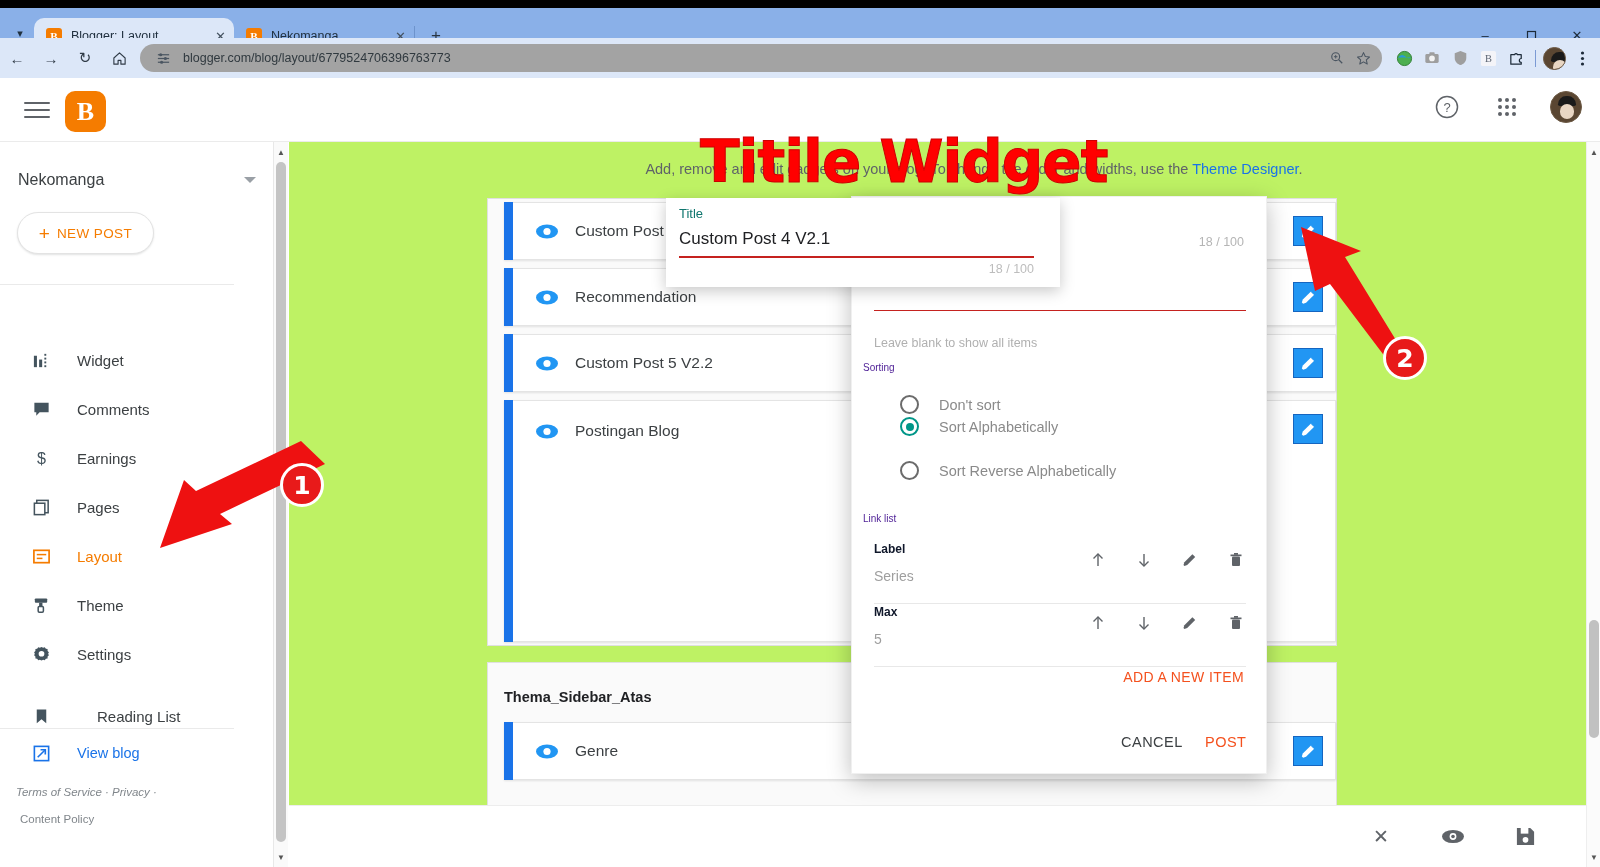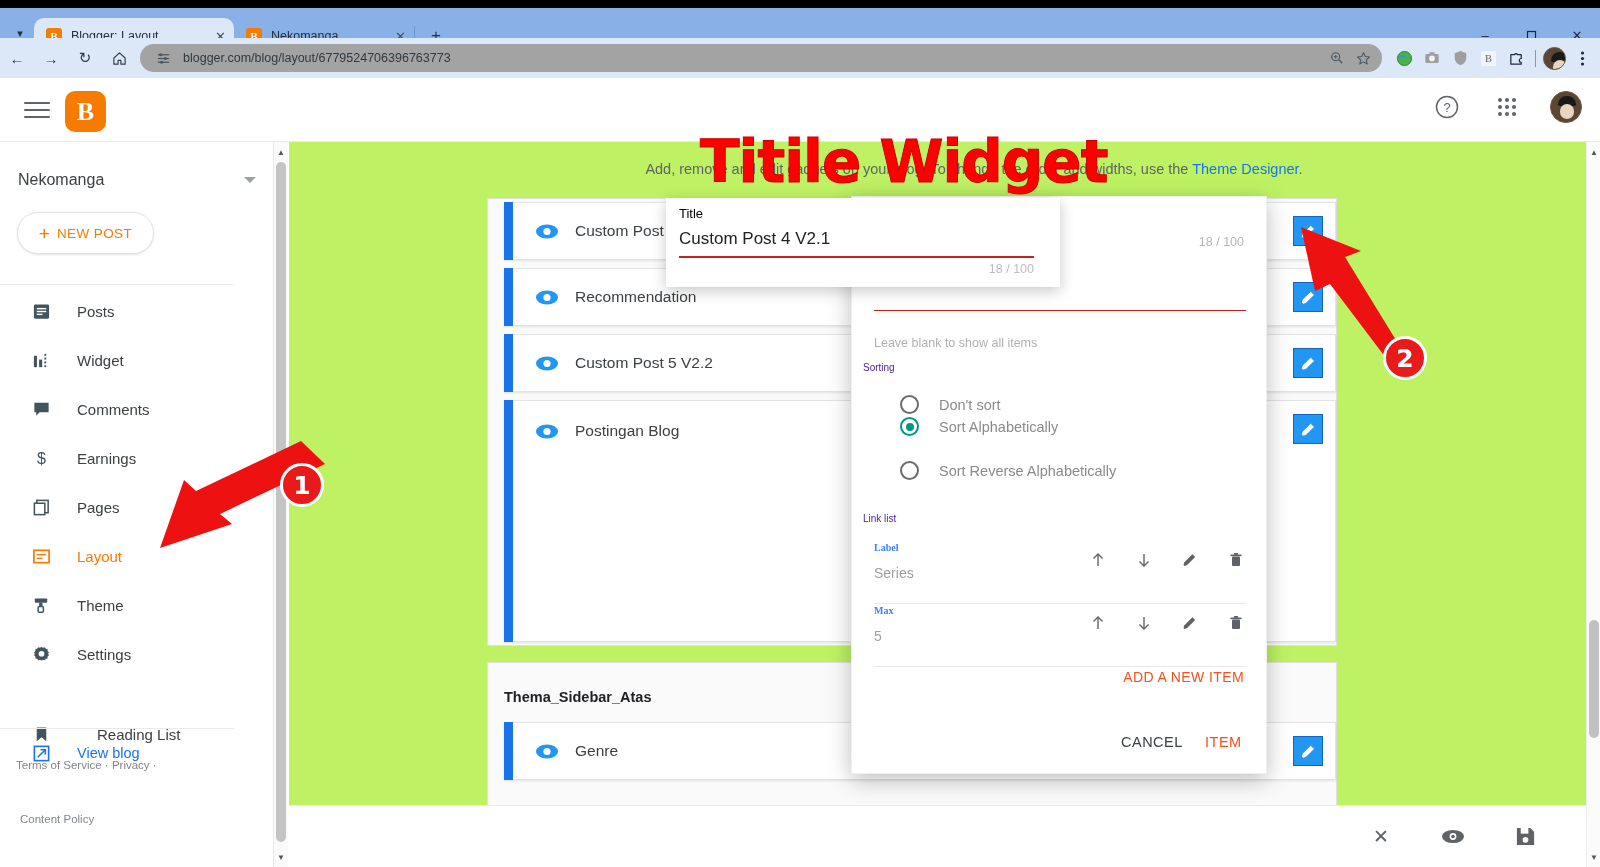--- a/index.html
+++ b/index.html
@@ -239,42 +239,42 @@
   .radio {
     width:19px; height:19px; border-radius:50%; border:2px solid #6b6b6b;
     flex:none; position:relative; background:#fff;
   }
   .radio.sel { border-color:#009688; }
   .radio.sel::after { content:""; position:absolute; left:3.5px; top:3.5px;
     width:8px; height:8px; border-radius:50%; background:#009688; }
   .radio-lbl { font-size:14.5px; color:#8a8a8a; }
 
   .ll-row { position:absolute; left:22px; width:372px; }
-  .ll-name { font-size:10px; color:#3b82f6; font-weight:bold;font-family:Liberation Serif, serif; }
+  .ll-name { font-size:12px; color:#0f172a; font-weight:bold; }
   .ll-val { font-size:14px; color:#9e9e9e; margin-top:12px; }
   .ll-acts { position:absolute; right:0; top:8px; display:flex; gap:26px; }
   .ll-act { width:20px; height:20px; display:flex; align-items:center;
     justify-content:center; color:#5f6368; font-size:17px; }
   .ll-sep { position:absolute; left:22px; width:372px; height:1px; background:#e8e8e8; }
   .addnew {
     position:absolute; right:22px; font-size:14px; color:#f4511e;
     letter-spacing:.4px;
   }
   .dlg-btn { position:absolute; font-size:14.5px; letter-spacing:.5px; }
   .dlg-btn.cancel { color:#3c4043; }
   .dlg-btn.save { color:#f4511e; }
 
   
   .tpop {
     position:absolute; left:666px; top:198px; width:394px; height:89px;
     background:#fff; box-shadow:0 4px 14px rgba(0,0,0,.22);
     z-index:40;
   }
   .tpop .tlabel { position:absolute; left:13px; top:8px;
-    font-size:13px; color:#000000; }
+    font-size:13px; color:#0f766e; }
   .tpop .tvalue { position:absolute; left:13px; top:31px;
     font-size:17px; color:#202124; }
   .tpop .tline { position:absolute; left:13px; top:58px; width:355px;
     height:1.5px; background:#c5221f; }
   .tpop .tcount { position:absolute; right:26px; top:64px;
     font-size:12.5px; color:#bdbdbd; }
 
   
   .botbar {
     position:absolute; left:289px; bottom:0; width:1311px; height:62px;
@@ -471,31 +471,20 @@
       <span class="caret-d"></span>
     </div>
 
     <div class="newpost">
       <span class="plus">+</span>
       <span class="lbl">NEW POST</span>
     </div>
 
     <div class="lnav-sep" style="top:142px;"></div>
 
-    <div class="navitem" style="top:147px;">
-      <span class="ico">
-        <svg width="19" height="19" viewBox="0 0 20 20">
-            <rect x="2" y="2.5" width="16" height="15" rx="1.5" fill="#44545e"></rect>
-            <line x1="5" y1="7" x2="15" y2="7" stroke="#fff" stroke-width="1.5"></line>
-            <line x1="5" y1="10" x2="15" y2="10" stroke="#fff" stroke-width="1.5"></line>
-            <line x1="5" y1="13" x2="11" y2="13" stroke="#fff" stroke-width="1.5"></line>
-          </svg>
-      </span>
-      <span class="txt">Posts</span>
-    </div>
 
     <div class="navitem" style="top:196px;">
       <span class="ico">
         <svg width="19" height="19" viewBox="0 0 20 20">
             <rect x="2" y="5" width="3.2" height="12" fill="#44545e"></rect>
             <rect x="7.5" y="9" width="3.2" height="8" fill="#44545e"></rect>
             <rect x="13" y="3" width="2" height="2" fill="#44545e"></rect>
             <rect x="13" y="7" width="2" height="2" fill="#44545e"></rect>
             <rect x="13" y="11" width="2" height="2" fill="#44545e"></rect>
             <rect x="13" y="15" width="2" height="2" fill="#44545e"></rect>
@@ -557,21 +546,21 @@
     <div class="navitem" style="top:490px;">
       <span class="ico">
         <svg width="19" height="19" viewBox="0 0 20 20">
             <path d="M10 2.2 L11.7 3 L13.4 2.4 L14.6 4 L16.4 4.3 L16.4 6.3 L17.8 7.5 L17 9.2 L17.8 10.9 L16.4 12.1 L16.4 14.1 L14.6 14.4 L13.4 16 L11.7 15.4 L10 16.2 L8.3 15.4 L6.6 16 L5.4 14.4 L3.6 14.1 L3.6 12.1 L2.2 10.9 L3 9.2 L2.2 7.5 L3.6 6.3 L3.6 4.3 L5.4 4 L6.6 2.4 L8.3 3 Z" fill="#44545e"></path>
             <circle cx="10" cy="9.2" r="3" fill="#fff"></circle>
           </svg>
       </span>
       <span class="txt">Settings</span>
     </div>
 
-    <div class="navitem" style="top:570px;gap:45px;">
+    <div class="navitem" style="top:552px;gap:45px;">
       <span class="ico">
         <svg width="19" height="19" viewBox="0 0 20 20">
             <path d="M5 2.5 H15 V17 L10 13 L5 17 Z" fill="#44545e"></path>
           </svg>
       </span>
       <span class="txt">Reading List</span>
     </div>
 
     <div class="lnav-sep" style="top:586px;"></div>
 
@@ -579,21 +568,21 @@
       <span class="ico">
         <svg width="19" height="19" viewBox="0 0 20 20">
             <rect x="2.5" y="2.5" width="15" height="15" fill="none" stroke="#1a73e8" stroke-width="1.7"></rect>
             <line x1="6" y1="14" x2="14" y2="6" stroke="#1a73e8" stroke-width="1.7"></line>
             <polyline points="9,6 14,6 14,11" fill="none" stroke="#1a73e8" stroke-width="1.7"></polyline>
           </svg>
       </span>
       <span class="txt">View blog</span>
     </div>
 
-    <div class="legal" style="top:610px;">
+    <div class="legal" style="top:637px;font-style:italic;">
       <a href="#">Terms of Service</a>
       <span>·</span>
       <a href="#">Privacy</a>
       <span>·</span>
     </div>
     <div class="legal" style="top:664px; left:20px;">
       <a href="#">Content Policy</a>
     </div>
   </div>
 
@@ -787,21 +776,21 @@
               <rect x="7" y="2" width="4" height="1.8" fill="#5f6368"></rect>
             </svg>
         </span>
       </div>
     </div>
     <div class="ll-sep" style="top:469px;"></div>
 
     <div class="addnew" style="top:472px;">ADD A NEW ITEM</div>
 
     <div class="dlg-btn cancel" style="left:269px; top:537px;">CANCEL</div>
-    <div class="dlg-btn save" style="left:353px; top:537px;">ITEM</div>
+    <div class="dlg-btn save" style="left:353px; top:537px;">POST</div>
   </div>
 
   <div class="tpop">
     <div class="tlabel">Title</div>
     <div class="tvalue">Custom Post 4 V2.1</div>
     <div class="tline"></div>
     <div class="tcount">18 / 100</div>
   </div>
 
   <div class="botbar">

